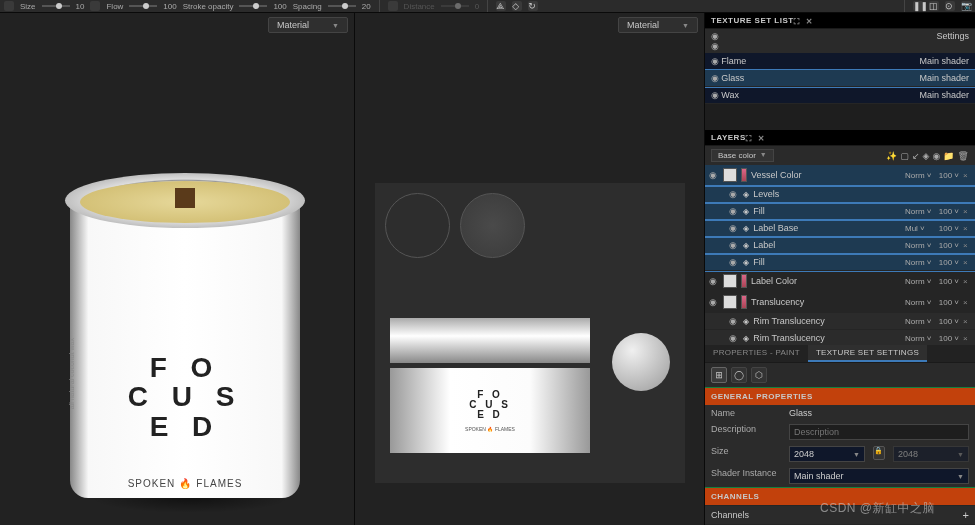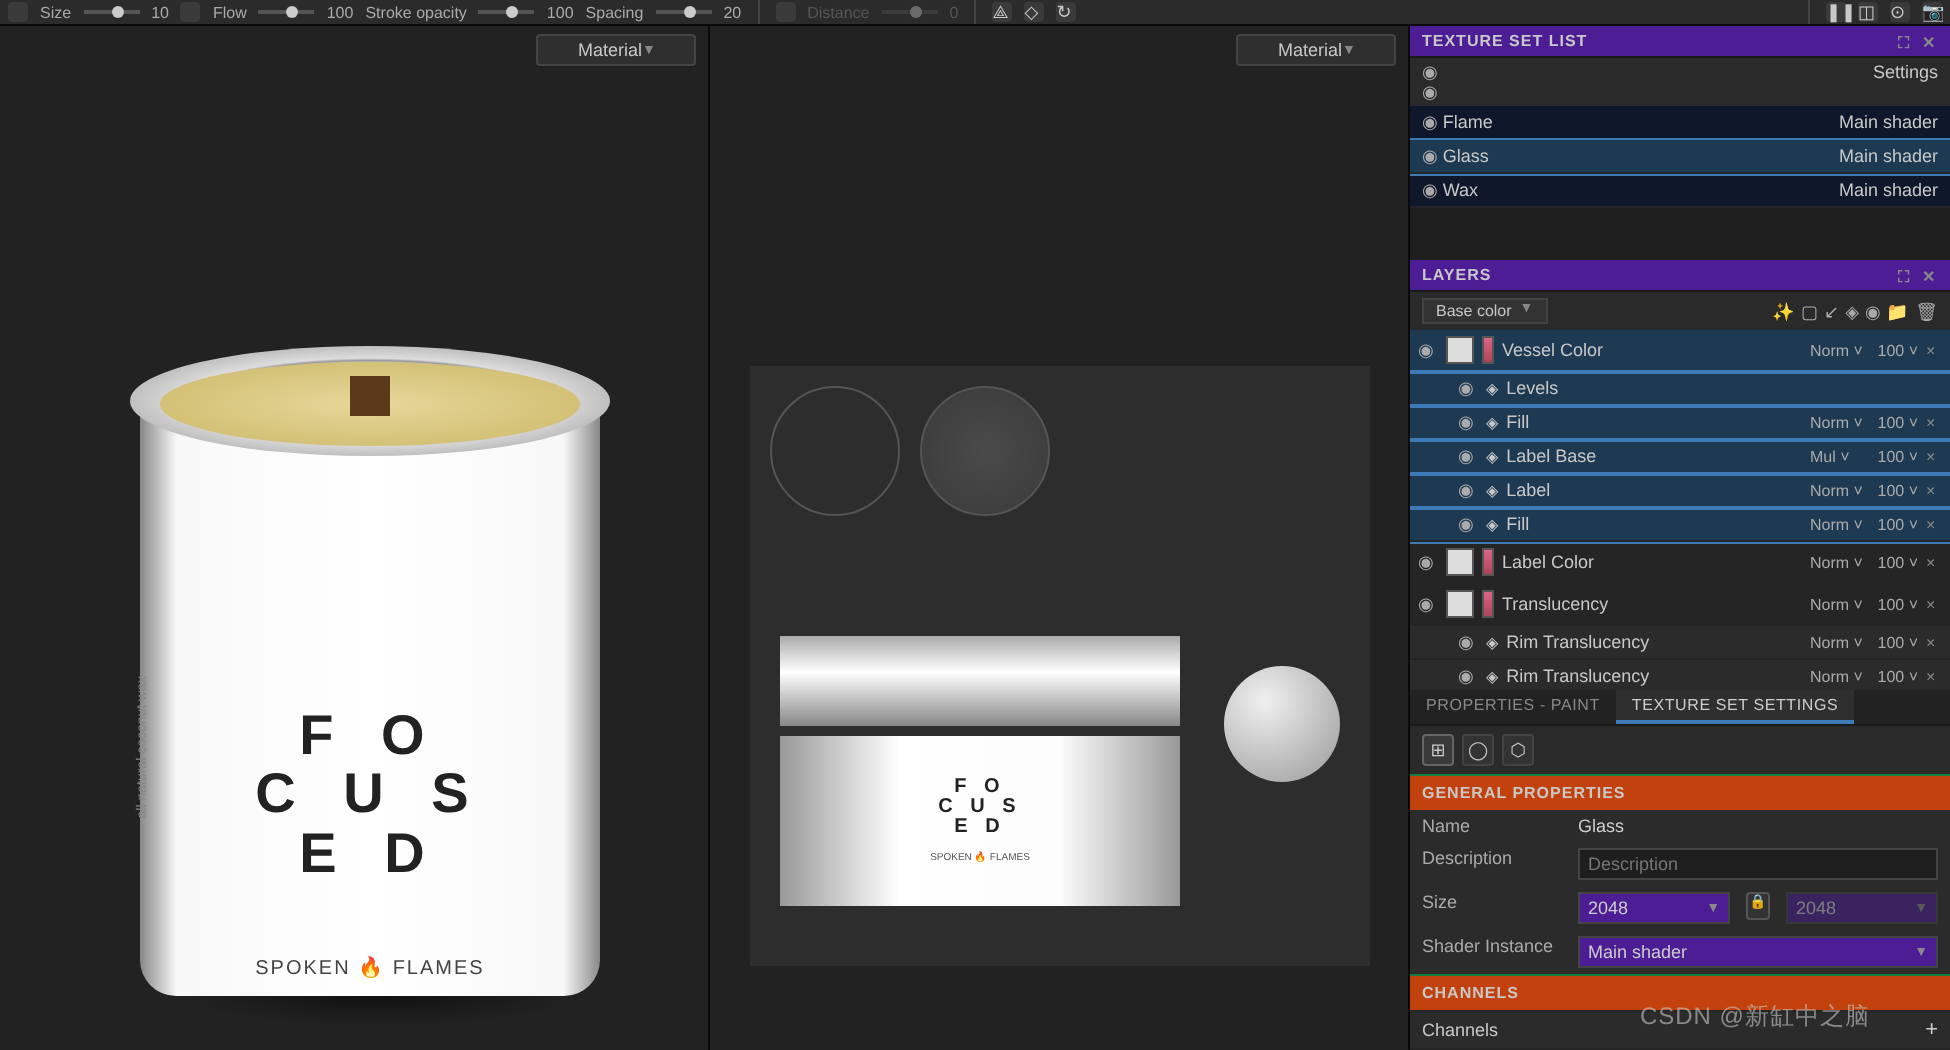--- a/index.html
+++ b/index.html
@@ -8,42 +8,42 @@
 .tb-lbl{font-size:8px;color:#aaa}
 .tb-slider{width:28px;height:2px;background:#555;position:relative}
 .tb-slider::after{content:'';position:absolute;width:6px;height:6px;background:#ccc;border-radius:50%;top:-2px;left:50%}
 .tb-ico{width:10px;height:10px;background:#3a3a3a;border-radius:2px}
 .tb-sep{width:1px;height:12px;background:#444;margin:0 2px}
 .tbr{margin-left:auto;display:flex;gap:6px;align-items:center}
 .main{flex:1;display:flex}
 .vp{position:relative;background:#222;overflow:hidden}
 .vp1{width:355px;border-right:1px solid #0a0a0a}
 .vp2{width:350px;border-right:1px solid #0a0a0a}
-.mat-dd{position:absolute;top:4px;right:6px;background:#2f2f2f;border:1px solid #444;padding:2px 20px;font-size:9px;width:80px;display:flex;justify-content:space-between;align-items:center;border-radius:2px}
+.mat-dd{position:absolute;top:4px;right:6px;background:#2f2f2f;border:1px solid #444;padding:2px 8px;font-size:9px;width:80px;display:flex;justify-content:space-between;align-items:center;border-radius:2px}
 .chev{font-size:7px;color:#888}
 .candle{position:absolute;left:60px;top:140px;width:250px;height:350px}
 .c-body{position:absolute;left:10px;top:45px;width:230px;height:300px;background:linear-gradient(90deg,#888 0%,#f8f8f8 8%,#fff 50%,#f8f8f8 92%,#888 100%);border-radius:8px 8px 18px 18px}
 .c-rim{position:absolute;left:5px;top:20px;width:240px;height:55px;background:radial-gradient(ellipse at center,#c8c8c8 0%,#e8e8e8 48%,#999 52%,#ddd 55%,#888 100%);border-radius:50%}
 .c-wax{position:absolute;left:20px;top:28px;width:210px;height:42px;background:radial-gradient(ellipse at center,#e6d89a 0%,#d4c177 70%,#b8a860 100%);border-radius:50%}
 .c-wick{position:absolute;left:115px;top:35px;width:20px;height:20px;background:#5a3a1a}
 .c-txt{position:absolute;left:0;top:155px;width:100%;text-align:center;color:#222;font-weight:700;font-size:28px;letter-spacing:8px;line-height:1.05;font-family:Arial}
 .c-brand{position:absolute;left:0;top:280px;width:100%;text-align:center;color:#444;font-size:10px;letter-spacing:1px}
 .c-side{position:absolute;left:-2px;top:140px;writing-mode:vertical-rl;font-size:7px;color:#888;transform:rotate(180deg)}
 .c-shadow{position:absolute;left:30px;top:330px;width:200px;height:30px;background:radial-gradient(ellipse,rgba(0,0,0,0.5),transparent 70%);border-radius:50%}
 .uv{position:absolute;left:20px;top:170px;width:310px;height:300px;background:#2d2d2d}
 .circ{position:absolute;width:65px;height:65px;border:1px solid #555;border-radius:50%;top:10px}
 .circ1{left:10px}
 .circ2{left:85px;background:radial-gradient(circle,#4a4a4a,#3a3a3a)}
 .sphere{position:absolute;right:15px;top:150px;width:58px;height:58px;background:radial-gradient(circle at 35% 30%,#f0f0f0,#999);border-radius:50%}
 .lbl-uv{position:absolute;left:15px;top:135px;width:200px;height:45px;background:linear-gradient(180deg,#aaa,#fff 40%,#888)}
 .lbl-uv2{position:absolute;left:15px;top:185px;width:200px;height:85px;background:linear-gradient(90deg,#999,#fff 30%,#fcfcfc 70%,#999);display:flex;flex-direction:column;align-items:center;justify-content:center}
 .lbl-txt{color:#222;font-weight:700;font-size:10px;letter-spacing:3px;line-height:1}
 .lbl-br{color:#555;font-size:5px;margin-top:6px}
 .panels{width:270px;background:#2b2b2b;display:flex;flex-direction:column;overflow:hidden}
-.pnl-hdr{background:#4c1d95;padding:3px 6px;font-size:8px;font-weight:700;display:flex;justify-content:space-between;align-items:center;letter-spacing:0.5px;border-bottom:1px solid #1a1a1a}
+.pnl-hdr{background:#000000;padding:3px 6px;font-size:8px;font-weight:700;display:flex;align-items:center;letter-spacing:0.5px;border-bottom:1px solid #1a1a1a}
 .pnl-ico{display:flex;gap:4px}
 .pnl-ico span{width:8px;height:8px;color:#888;font-size:8px}
 .ts-top{display:flex;justify-content:space-between;padding:2px 6px;background:#2a2a2a}
 .ts-row{display:flex;justify-content:space-between;padding:3px 6px;font-size:9px;background:#0f172a;border-bottom:1px solid #252525}
 .ts-row.sel{background:#1e3a52;outline:1px solid #3d7ab8}
 .ts-eye{width:10px;color:#aaa;font-size:9px}
 .lyr-tb{display:flex;justify-content:space-between;padding:3px 6px;background:#2a2a2a;align-items:center}
 .lyr-dd{background:#333;border:1px solid #444;padding:1px 6px;font-size:8px;display:flex;gap:4px}
 .lyr-ico{display:flex;gap:3px}
 .lyr-ico span{font-size:9px;color:#aaa}
@@ -61,21 +61,21 @@
 .tab{padding:3px 8px;font-size:8px;font-weight:400;color:#888;letter-spacing:0.3px}
 .tab.act{background:#2f2f2f;color:#ccc;border-bottom:2px solid #3d7ab8}
 .mode-row{display:flex;gap:4px;padding:4px 6px;background:#2a2a2a}
 .mode-btn{width:16px;height:16px;background:#333;border:1px solid #444;border-radius:2px;display:flex;align-items:center;justify-content:center;font-size:9px}
 .mode-btn.act{background:#3a3a3a;border-color:#666}
 .sect{padding:4px 6px;font-size:8px;font-weight:700;background:#c2410c;border-top:1px solid #15803d;letter-spacing:0.5px}
 .prop{display:flex;padding:3px 6px;font-size:9px;gap:8px}
 .prop-l{width:70px;color:#aaa}
 .prop-v{flex:1;color:#ccc}
 .prop-in{flex:1;background:#1e1e1e;border:1px solid #444;padding:2px 4px;color:#888;font-size:9px}
-.prop-dd{flex:1;background:#4c1d95;border:1px solid #444;padding:2px 4px;color:#ccc;font-size:9px;display:flex;justify-content:space-between;align-items:center}
+.prop-dd{flex:1;background:#0f172a;border:1px solid #444;padding:2px 4px;color:#ccc;font-size:9px;display:flex;justify-content:space-between;align-items:center}
 .lock{width:12px;height:14px;background:#333;border:1px solid #555;border-radius:2px;font-size:7px;text-align:center}
 .ch-row{display:flex;justify-content:space-between;padding:3px 6px;font-size:9px;align-items:center;border-top:1px solid #252525}
 .plus{font-size:11px;color:#ccc}
 .wm{position:absolute;right:40px;bottom:8px;font-size:12px;color:rgba(200,200,200,0.6);font-weight:400;pointer-events:none;letter-spacing:0.5px}
 </style>
 </head>
 <body>
 
 <div class="toolbar">
   <span class="tb-ico"></span>

